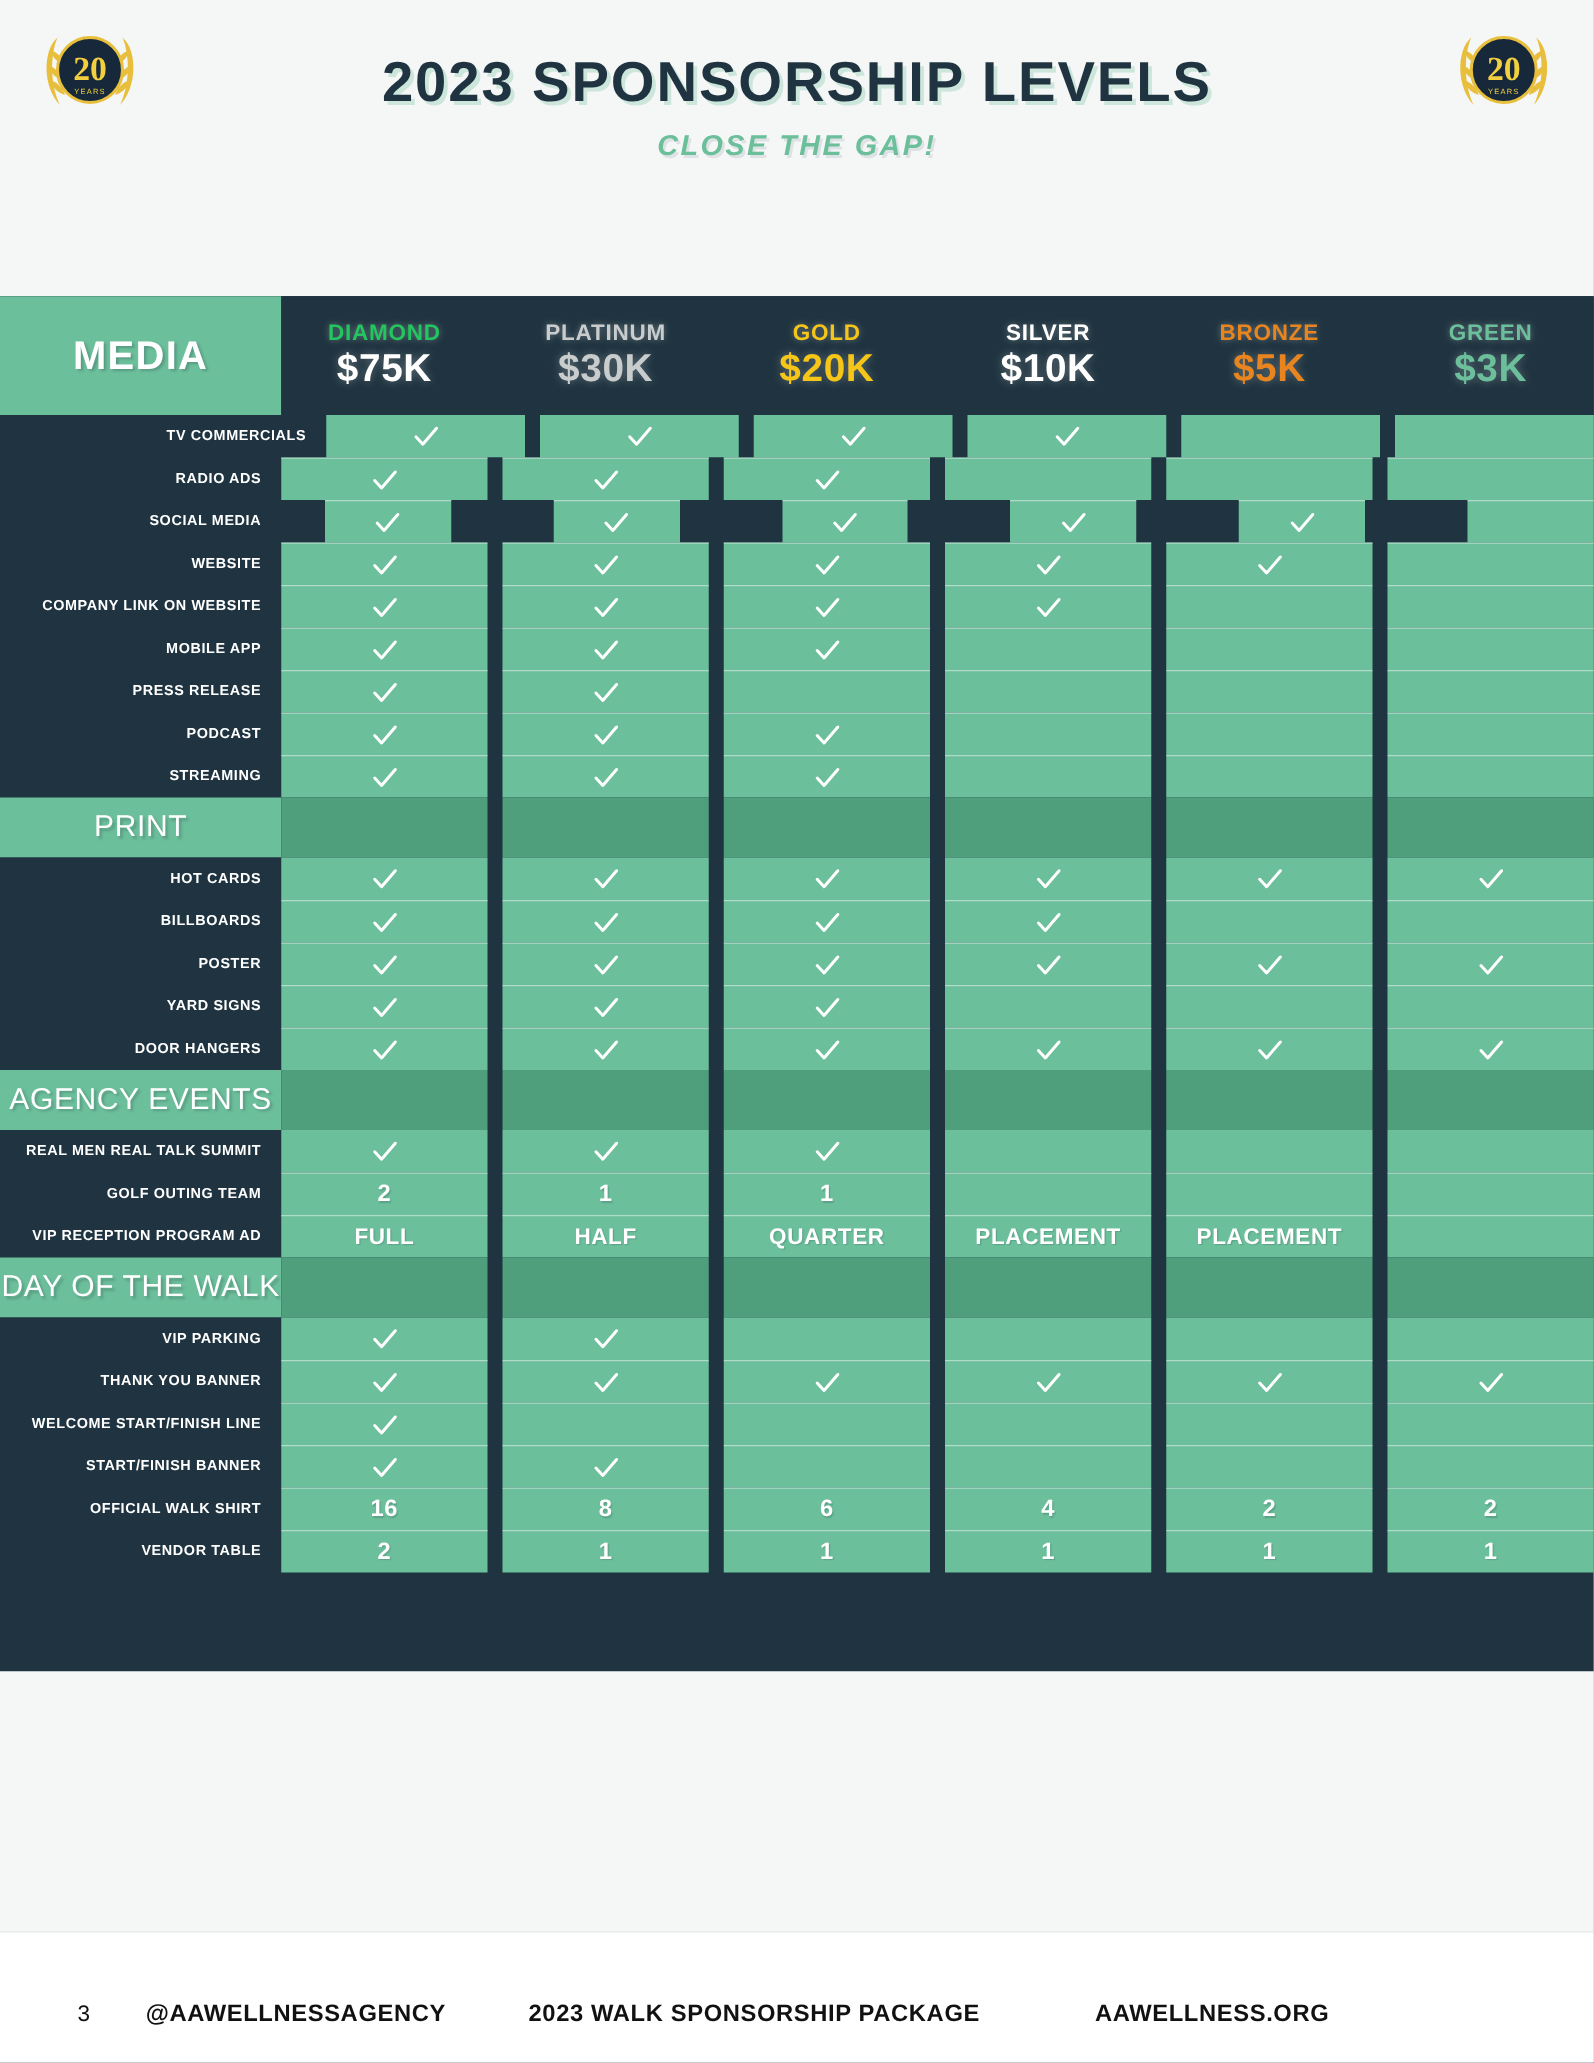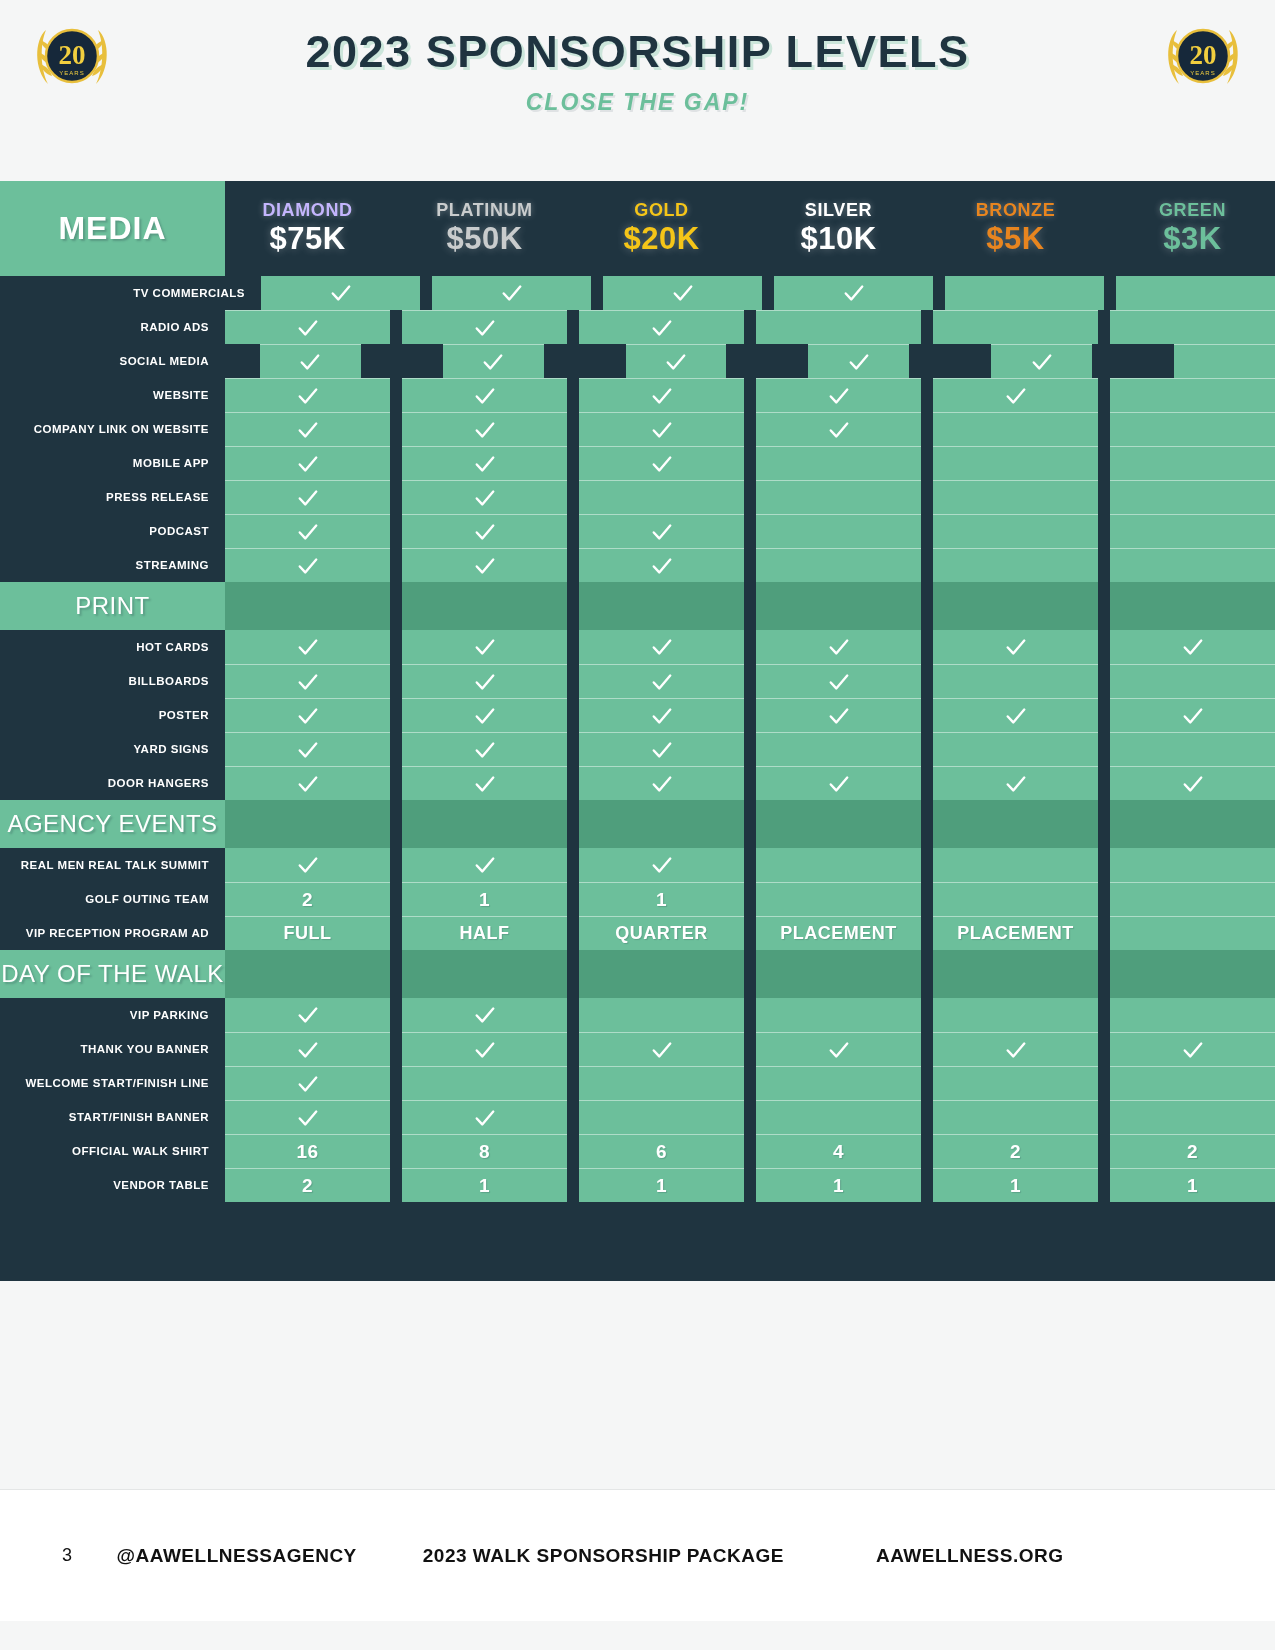--- a/index.html
+++ b/index.html
@@ -8,27 +8,27 @@
     width: 1275px;
     height: 1650px;
     background: #f5f6f6;
     font-family: "Liberation Sans", sans-serif;
     overflow: hidden;
     position: relative;
   }
 
   
   .page-header {
-    height: 181px;
+    height: 237px;
     background: #f5f6f6;
     position: relative;
     display: flex;
     align-items: flex-start;
     justify-content: center;
-    padding-top: 28px;
+    padding-top: 42px;
   }
   .title-block { text-align: center; }
   .main-title {
     font-size: 45px;
     font-weight: bold;
     letter-spacing: 1.5px;
     color: #1f3440;
     text-shadow: 3px 3px 0 rgba(108,191,155,0.30);
     line-height: 1.05;
   }
@@ -223,27 +223,27 @@
       <text x="48" y="50" font-family="Liberation Serif, serif" font-size="27" font-weight="bold" fill="#f2cf3f" text-anchor="middle">20</text>
       <text x="48" y="61" font-family="Liberation Sans, sans-serif" font-size="6" fill="#f2cf3f" text-anchor="middle" letter-spacing="1">YEARS</text>
     </svg>
   </div>
 </div>
 
 <div class="table-wrap" id="table-wrap">
     <div class="row-line col-head-row">
       <div class="label-cell head">MEDIA</div>
       <div class="data-cell head-band">
-        <div class="tier-name" style="color: #c4b5fd;">DIAMOND</div>
+        <div class="tier-name" style="color: #22c55e;">DIAMOND</div>
         <div class="tier-price" style="color: rgb(255, 255, 255);">$75K</div>
       </div>
       <div class="gutter"></div>
       <div class="data-cell head-band">
         <div class="tier-name" style="color: rgb(201, 204, 205);">PLATINUM</div>
-        <div class="tier-price" style="color: rgb(201, 204, 205);">$50K</div>
+        <div class="tier-price" style="color: rgb(201, 204, 205);">$30K</div>
       </div>
       <div class="gutter"></div>
       <div class="data-cell head-band">
         <div class="tier-name" style="color: rgb(245, 197, 24);">GOLD</div>
         <div class="tier-price" style="color: rgb(245, 197, 24);">$20K</div>
       </div>
       <div class="gutter"></div>
       <div class="data-cell head-band">
         <div class="tier-name" style="color: rgb(255, 255, 255);">SILVER</div>
         <div class="tier-price" style="color: rgb(255, 255, 255);">$10K</div>

